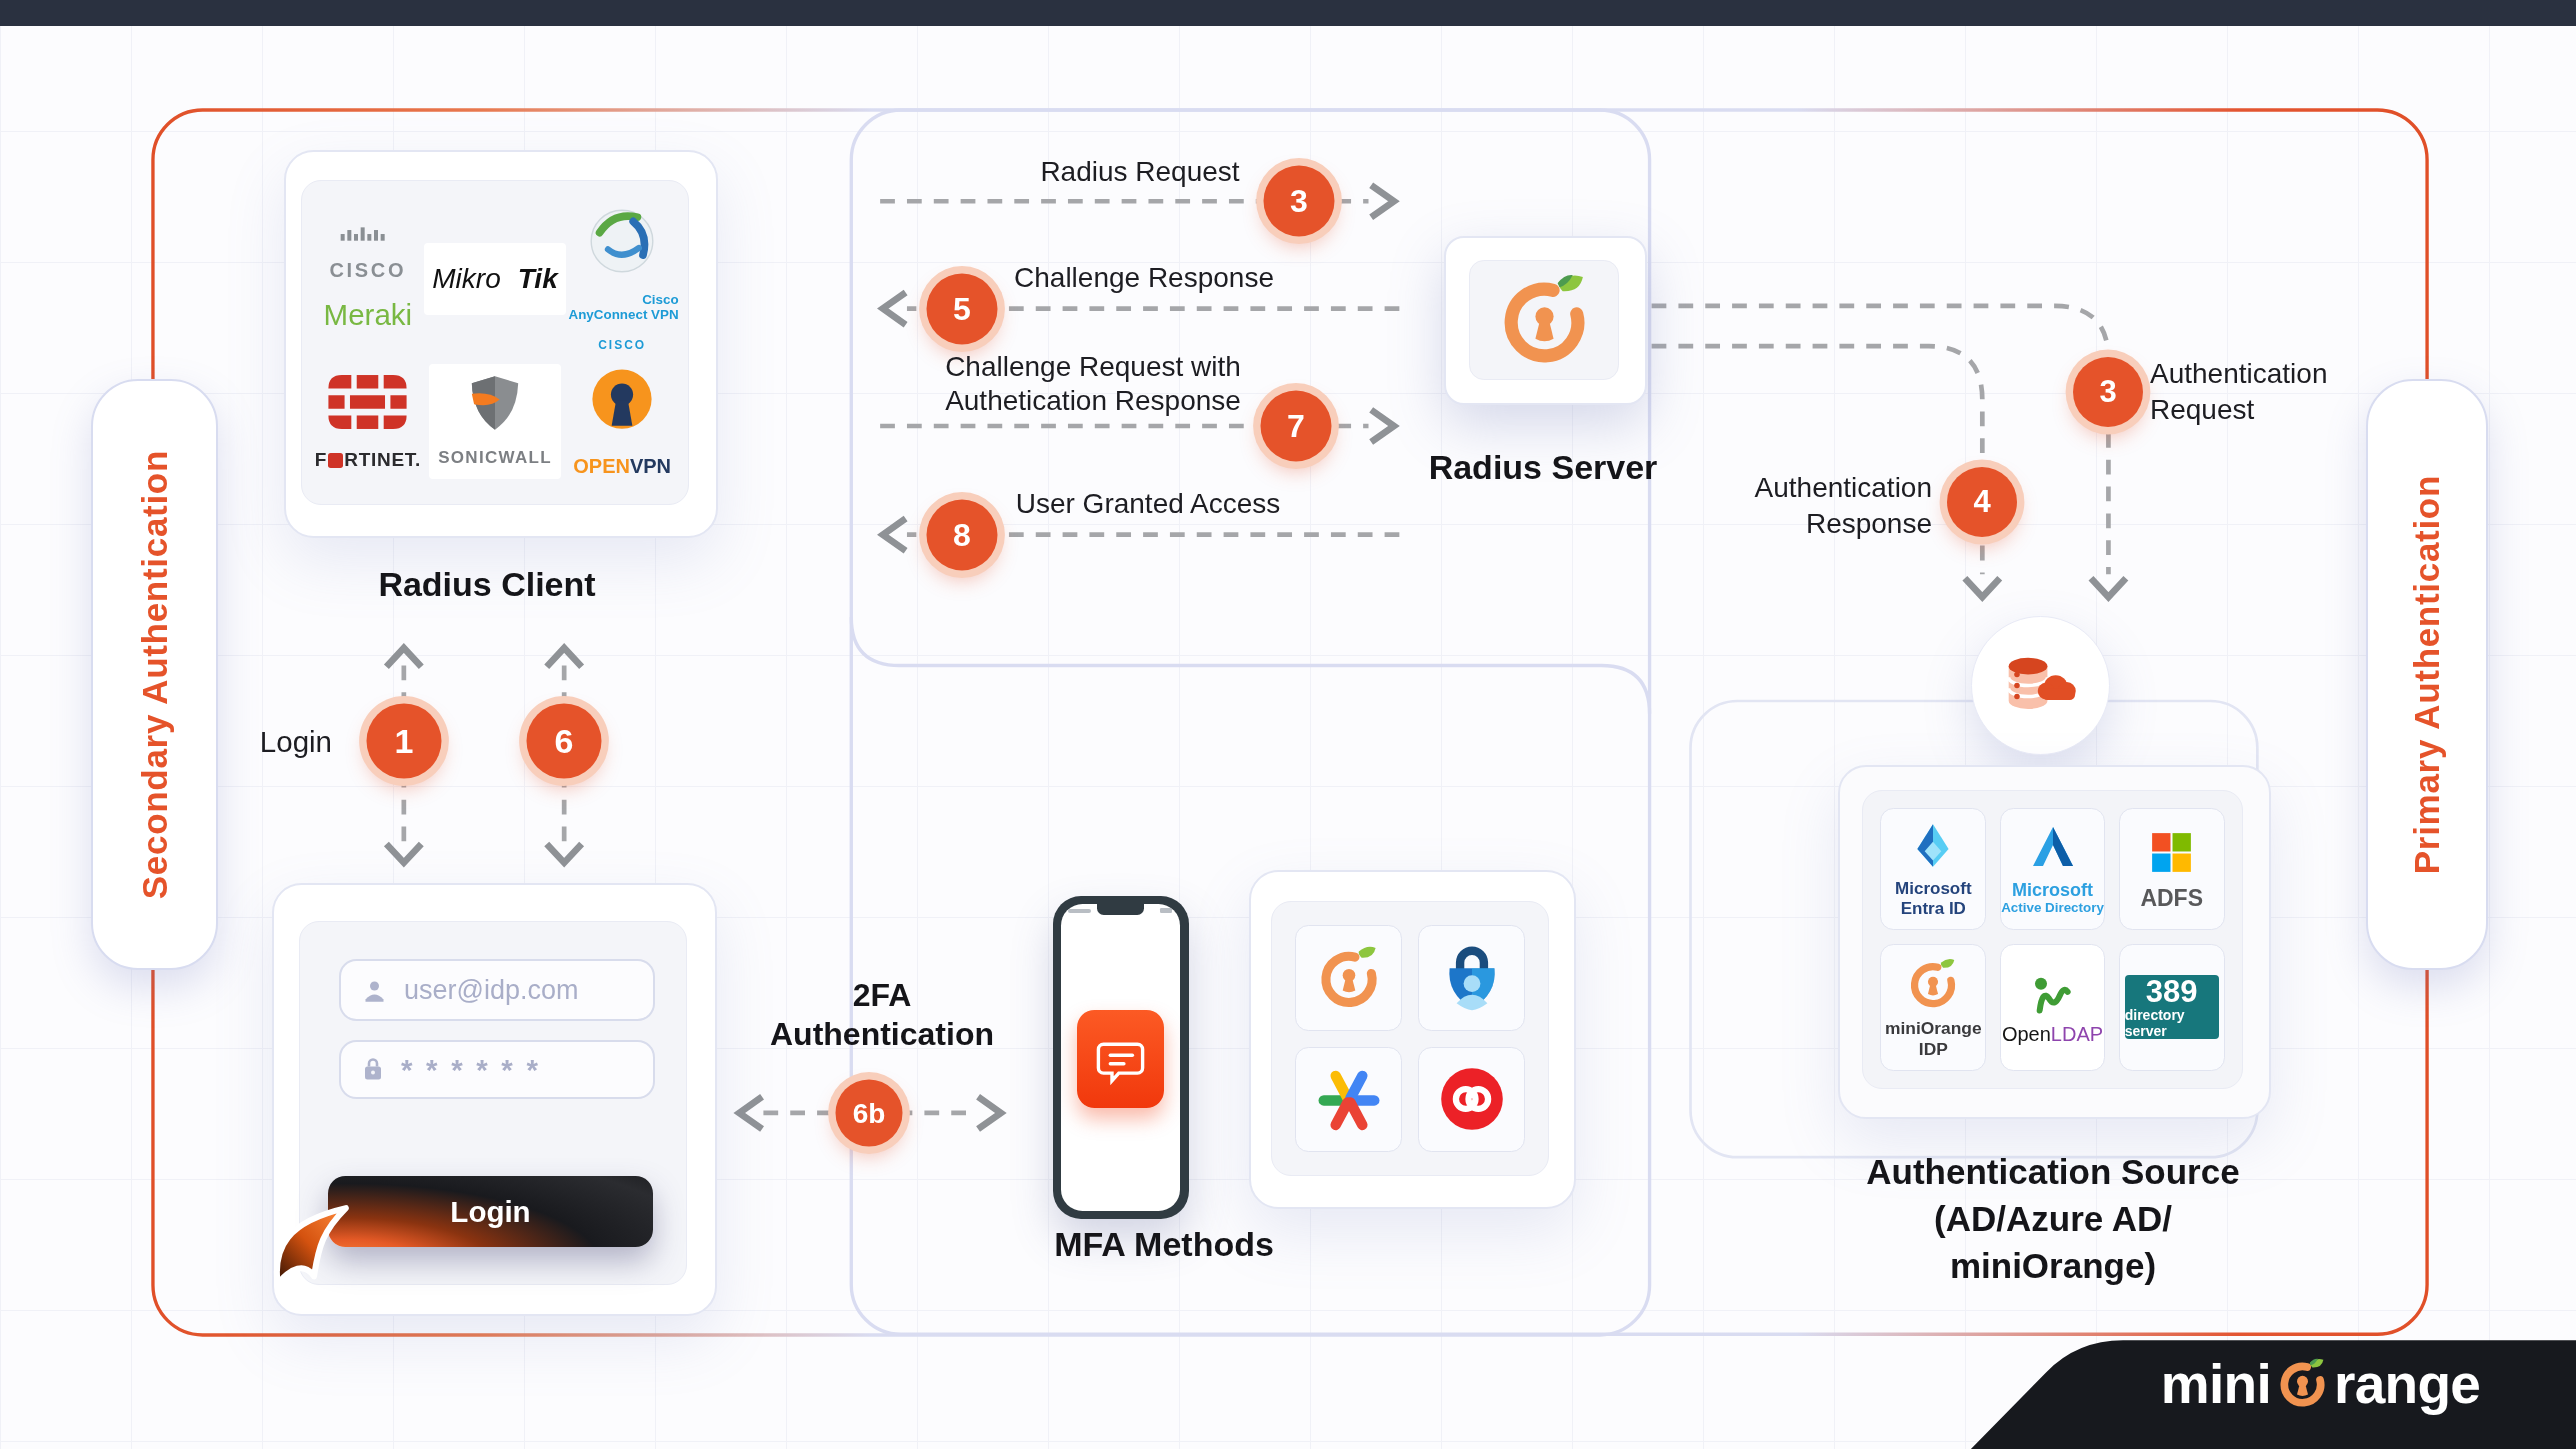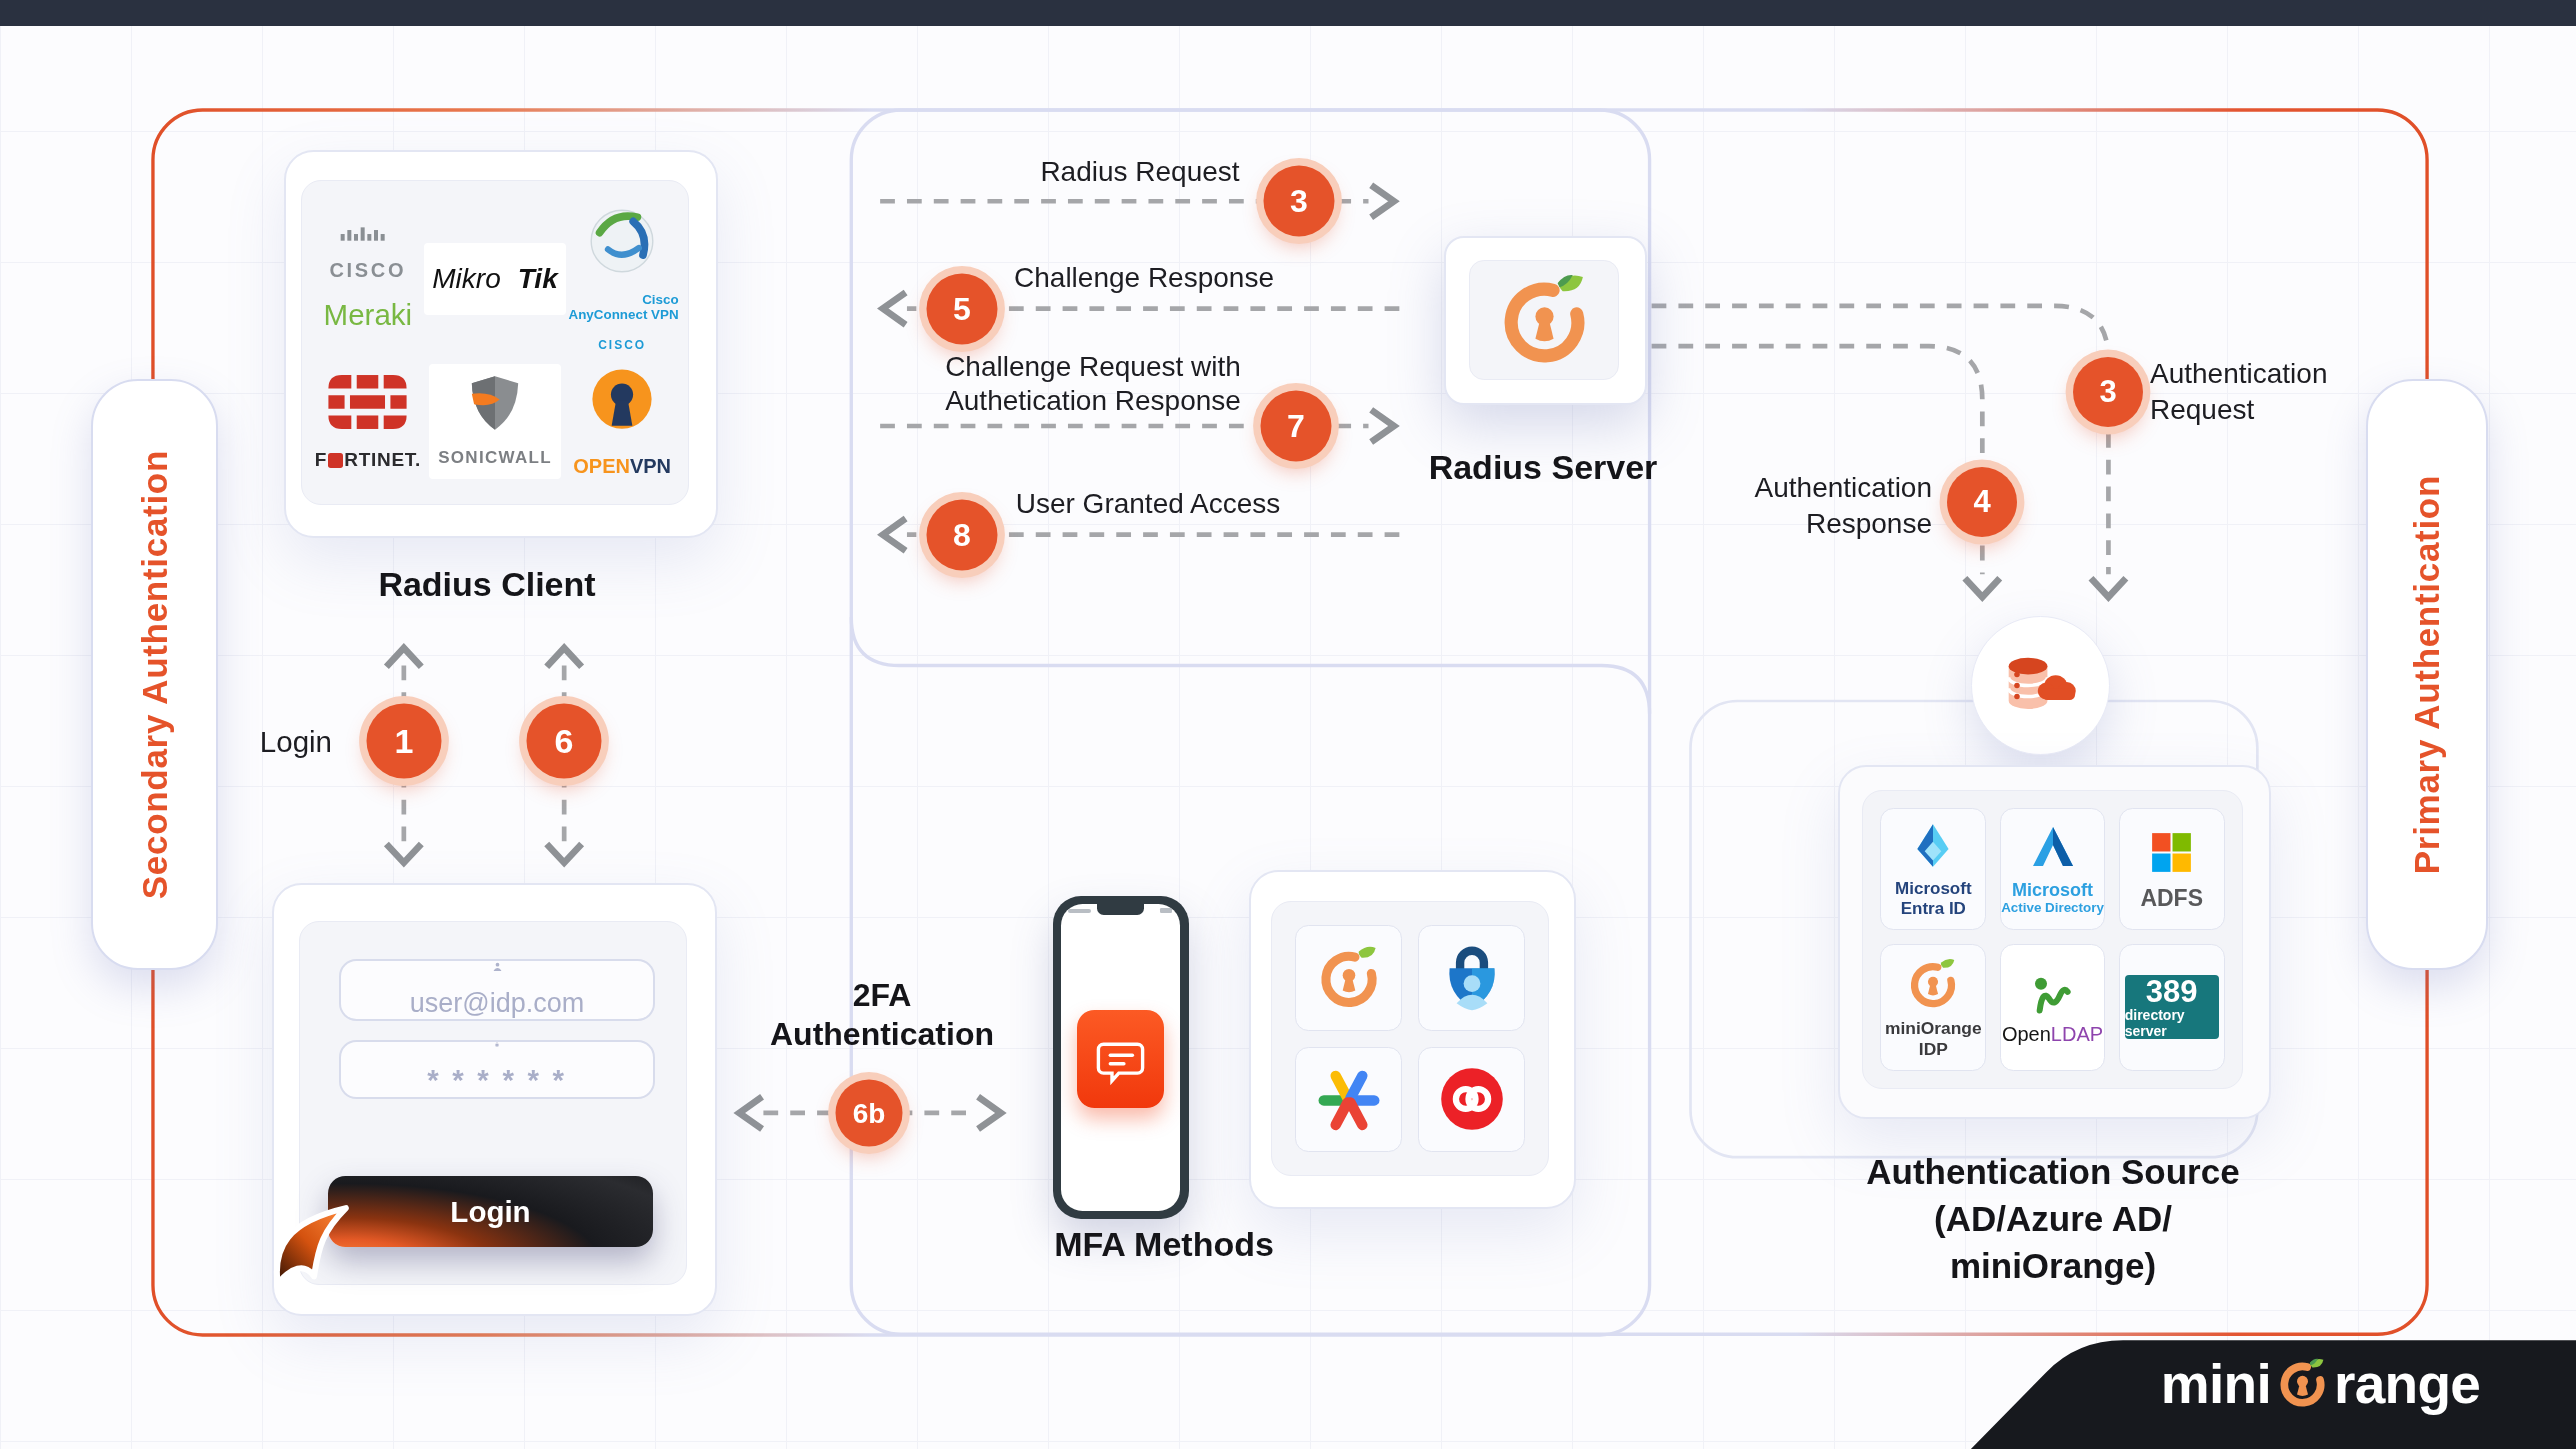--- a/index.html
+++ b/index.html
@@ -20,21 +20,21 @@
     border-radius:50%;font-weight:800;transform:translate(-50%,-50%);
     box-shadow:0 0 0 7.4px #f8cebb,0 9.4px 20px rgba(229,83,42,.35);}
   .flow-label{position:absolute;transform:translate(-50%,-50%);font-size:28px;font-weight:500;color:#1d1d22;
     white-space:nowrap;text-align:center;line-height:34px;}
   .title{position:absolute;font-weight:800;color:#151519;text-align:center;}
   .pill{position:absolute;background:#fff;border:2px solid #d8dcf0;border-radius:47px;
     box-shadow:0 17.4px 40px rgba(110,120,185,.22);display:flex;align-items:center;justify-content:center;}
   .pill span{writing-mode:vertical-rl;transform:rotate(180deg);font-size:35px;font-weight:700;color:#e5532a;letter-spacing:0.7px;}
   .caption{font-weight:700;text-align:center;line-height:1.15;}
   .input-row{position:absolute;background:#fcfcfe;border:2px solid #d8dcec;border-radius:17.4px;display:flex;
-    align-items:center;gap:16px;padding:0 20px;color:#a9aec8;font-size:27px;flex-direction:column;}
+    align-items:center;gap:16px;padding:0 20px;color:#a9aec8;font-size:27px;}
   .logo-cell{display:flex;flex-direction:column;align-items:center;justify-content:center;gap:16px;text-align:right;}
 </style>
 </head>
 <body>
 
 <div id="canvas">
 
   <svg id="deco" width="2576" height="1449" viewBox="0 0 3840 2160">
     <defs>
       <linearGradient id="gradL" gradientUnits="userSpaceOnUse" x1="228" y1="0" x2="2459" y2="0">

